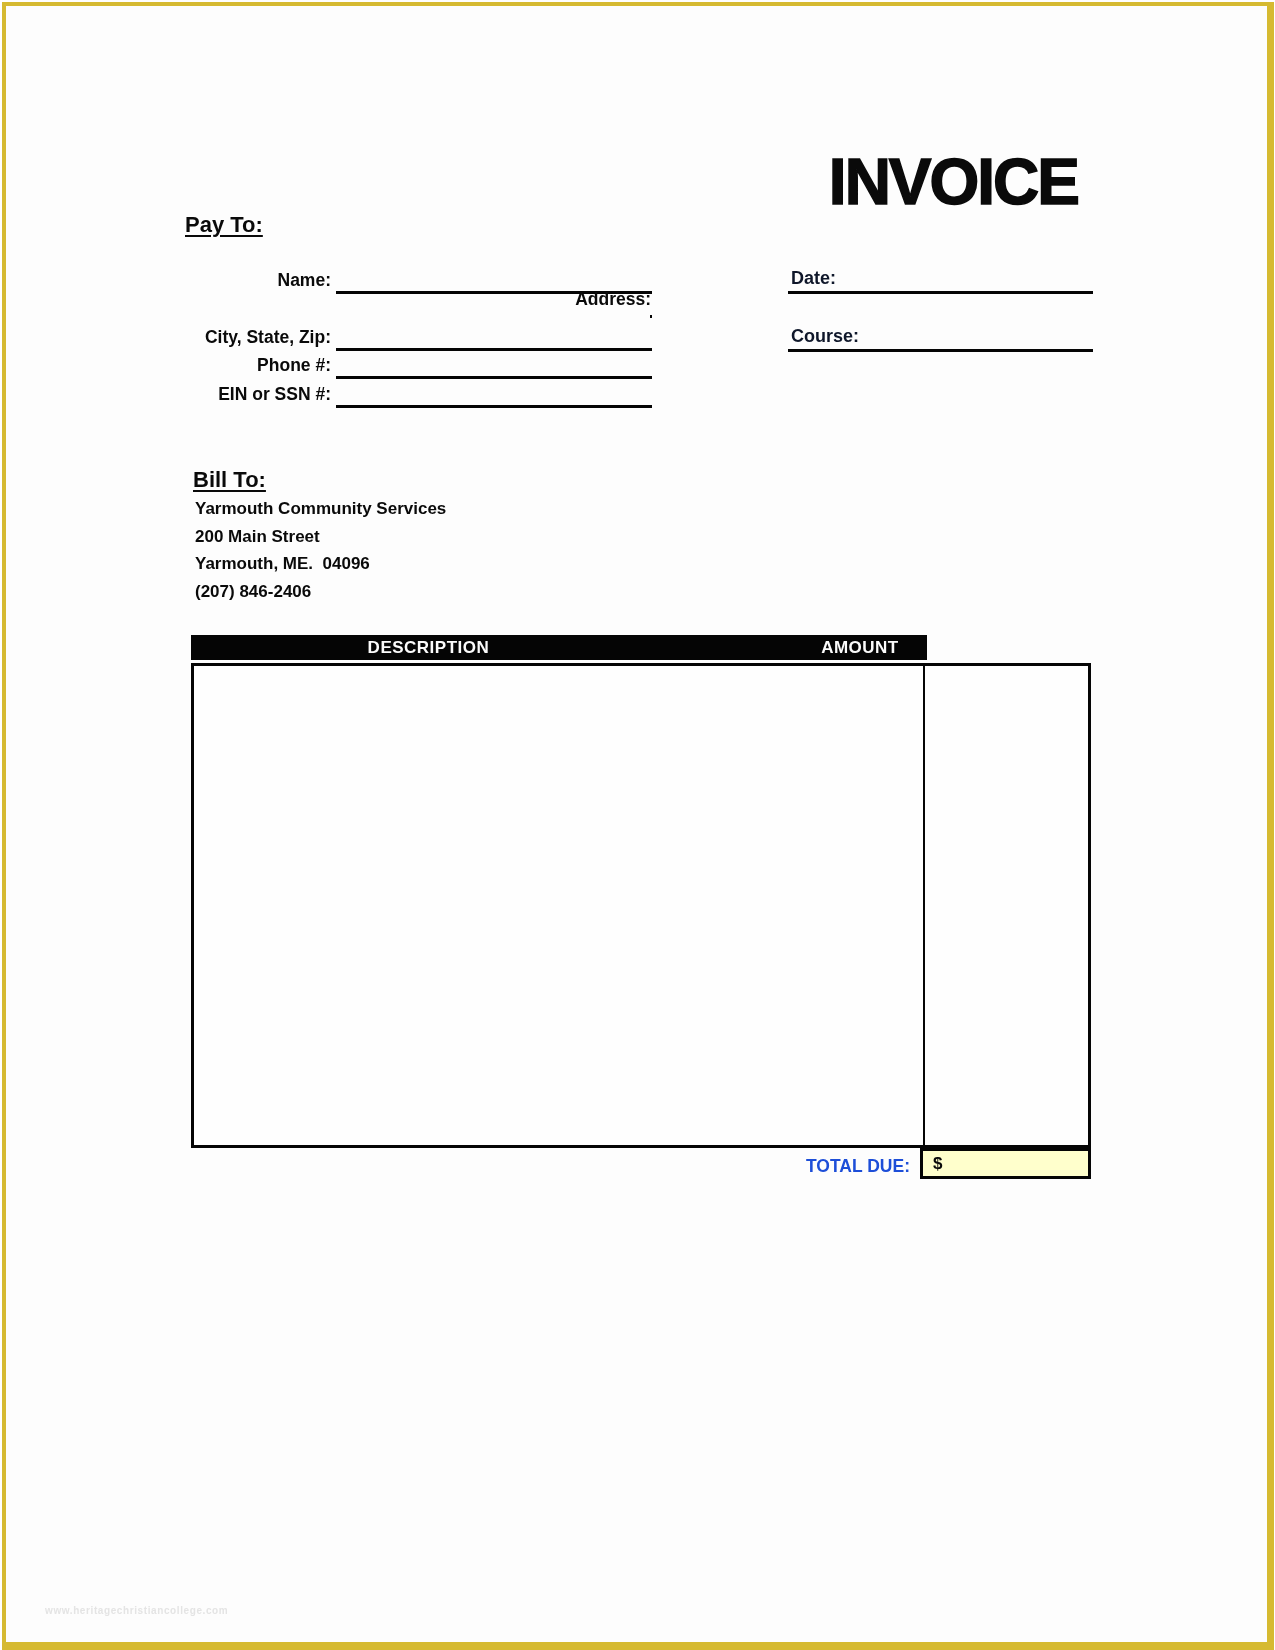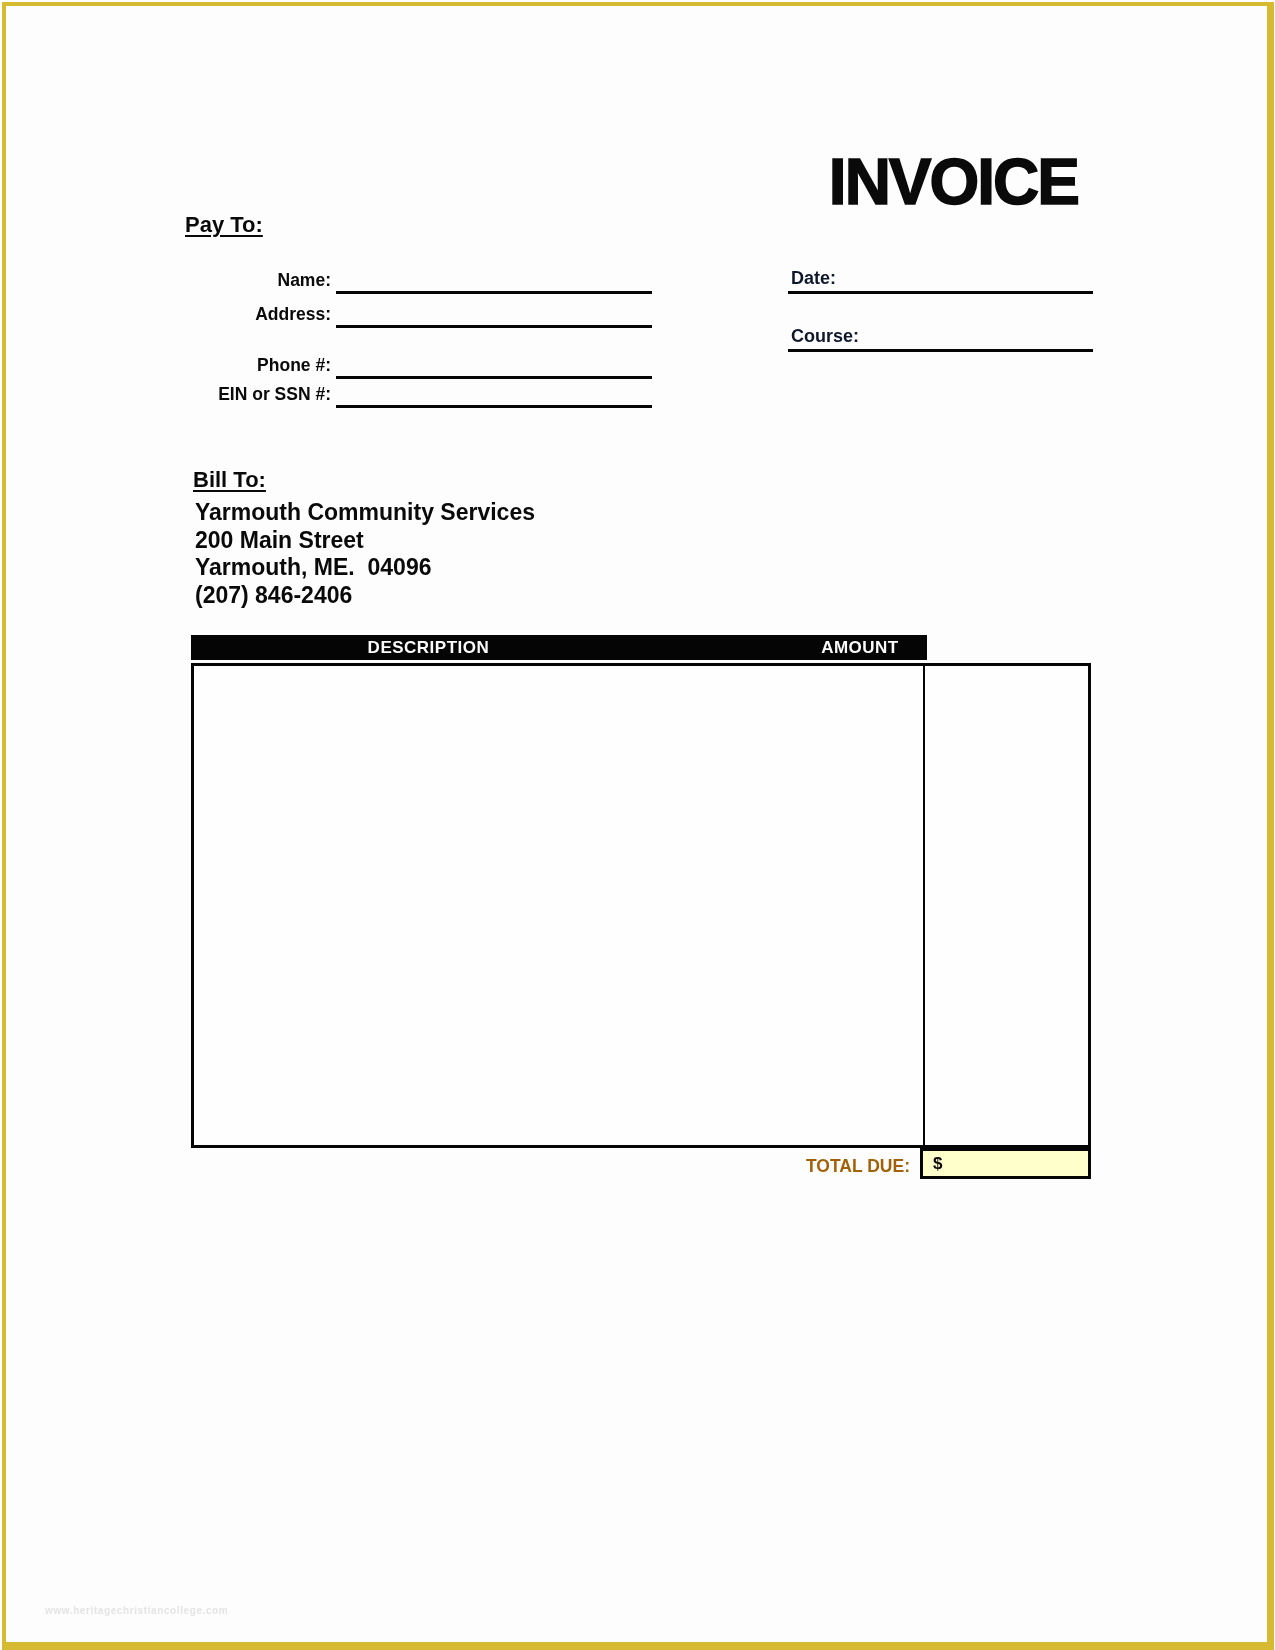--- a/index.html
+++ b/index.html
@@ -81,21 +81,21 @@
     font-weight: bold;
     color: #0f172a;
     padding-left: 2px;
     line-height: 26px;
   }
 
   
   .bill-line {
     position: absolute;
     left: 188px;
-    font-size: 23px;
+    font-size: 17px;
     font-weight: bold;
     color: #0a0a0a;
     white-space: pre-wrap;
   }
 
   
   .table-header {
     position: absolute;
     left: 185px;
     top: 629px;
@@ -139,21 +139,21 @@
 
   
   .total-label {
     position: absolute;
     left: 655px;
     top: 1147px;
     width: 250px;
     text-align: right;
     font-size: 17.5px;
     font-weight: bold;
-    color: #a16207;
+    color: #1d4ed8;
     line-height: 24px;
   }
   .total-cell {
     position: absolute;
     left: 914px;
     top: 1142px;
     width: 171px;
     height: 31px;
     background: #FFFFCC;
     border: 3px solid #050505;
@@ -184,22 +184,26 @@
 <div class="page">
 
   <div class="invoice-title">INVOICE</div>
 
   <div class="section-heading pay-to-heading">Pay To:</div>
 
   <div class="field-row" style="top:261px;">
     <div class="field-label">Name:</div>
     <div class="field-line"></div>
   </div>
-  <div class="field-row" style="top:295px;">
+  <div class="field-row" style="top:281px;flex-direction:column;">
     <div class="field-label">Address:</div>
+    <div class="field-line"></div>
+  </div>
+  <div class="field-row" style="top:317.8px;">
+    <div class="field-label">City, State, Zip:</div>
     <div class="field-line"></div>
   </div>
   <div class="field-row" style="top:374.6px;">
     <div class="field-label">EIN or SSN #:</div>
     <div class="field-line"></div>
   </div>
   <div class="field-row" style="top:346.2px;">
     <div class="field-label">Phone #:</div>
     <div class="field-line"></div>
   </div>

